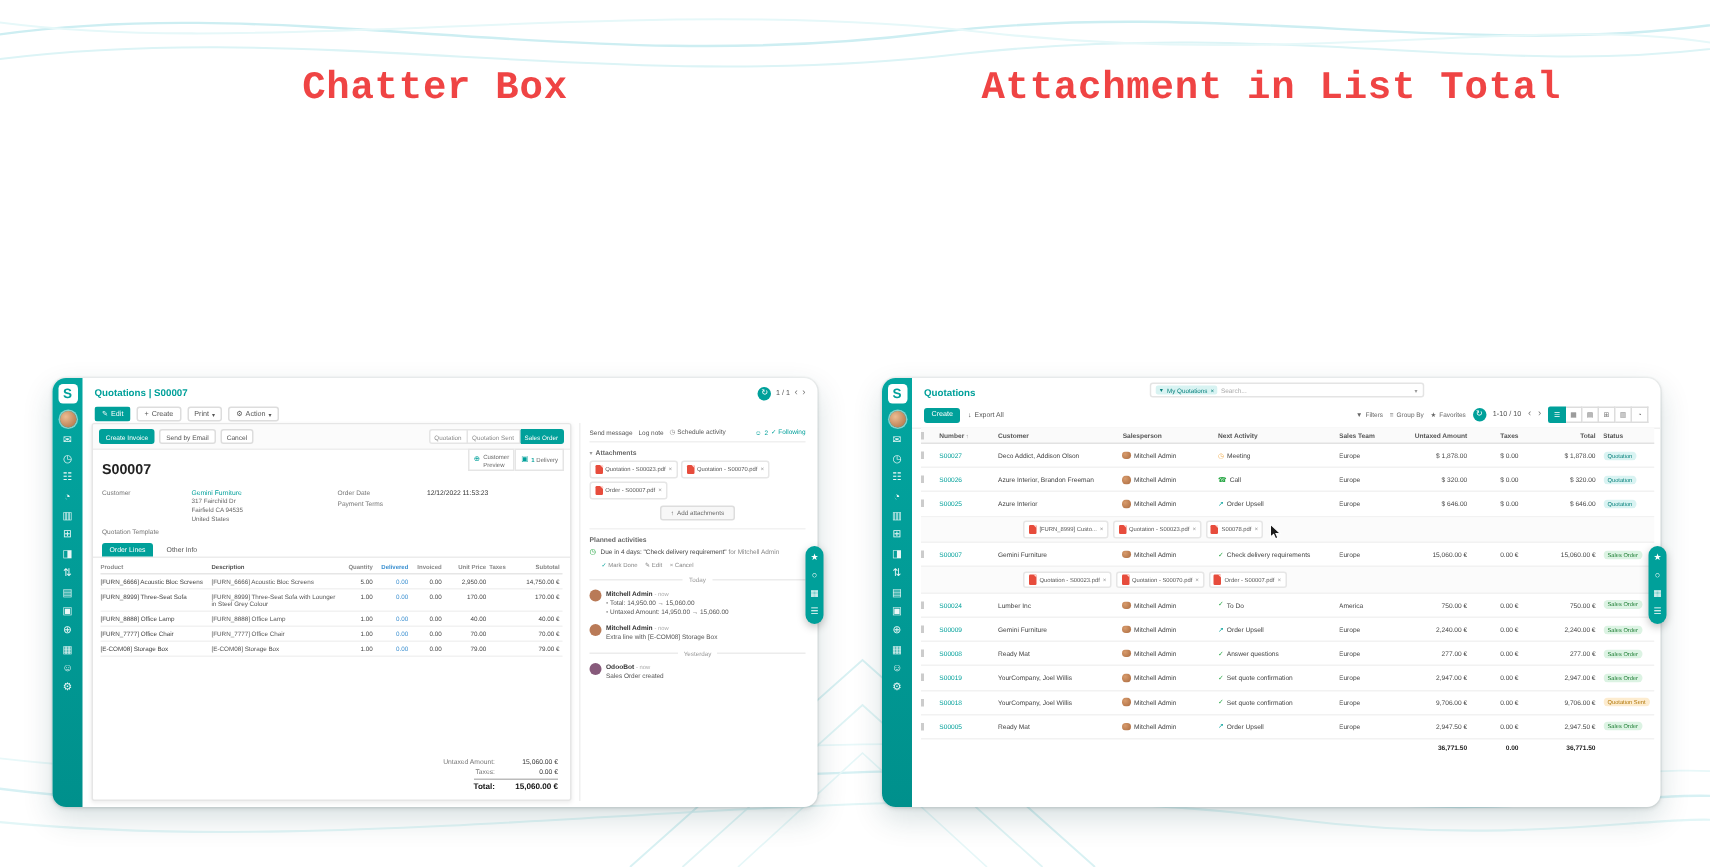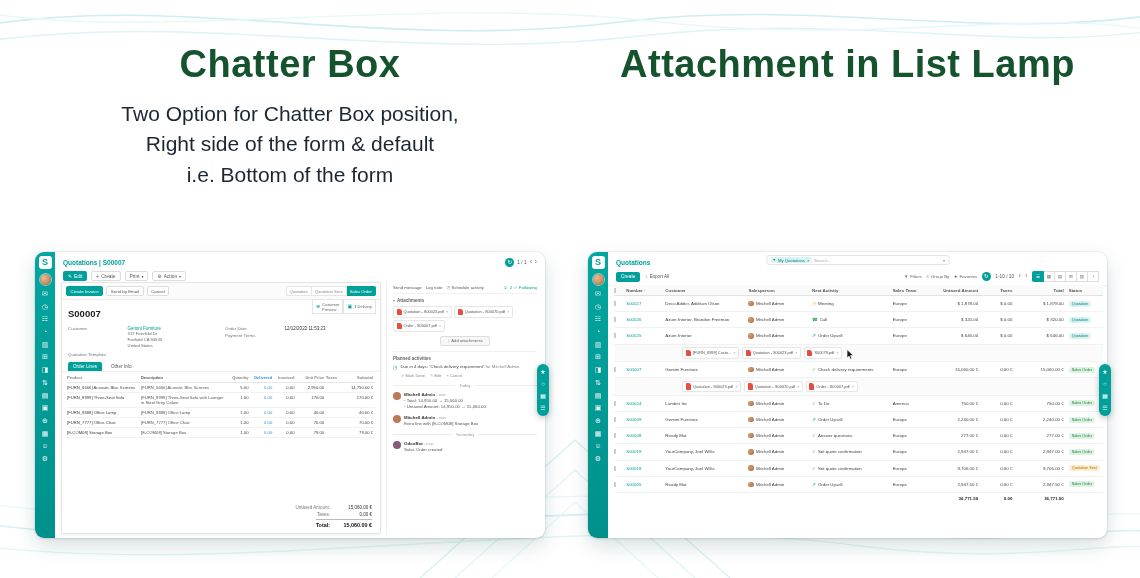--- a/index.html
+++ b/index.html
@@ -7,21 +7,21 @@
   body{width:1140px;height:578px;background:#fff;font-family:"Liberation Sans","DejaVu Sans",sans-serif;}
   .canvas{position:relative;width:1140px;height:578px;overflow:hidden;background:#ffffff;}
   .bg{position:absolute;left:0;pointer-events:none;}
   .bg.top{top:0;}
   .bg.bot{bottom:0;}
 
   
   .hero{position:absolute;text-align:center;}
   #hero-left{left:35px;width:510px;top:44px;}
   #hero-right{left:580px;width:535px;top:44px;}
-  .hero-title{font-size:38px;font-weight:bold;color:#14532d;line-height:1.1;letter-spacing:.5px;}
+  .hero-title{font-size:26px;font-weight:bold;color:#ef4444;line-height:1.1;letter-spacing:.5px;font-family:Liberation Mono, monospace;}
   .hero-desc{margin-top:13px;font-size:21px;line-height:1.45;color:#1b2733;white-space:pre-line;}
 
   
   .screen{position:absolute;top:252px;height:286px;background:#fff;border-radius:9px;
           box-shadow:0 8px 20px rgba(8,60,70,.16),0 1px 3px rgba(0,0,0,.10),0 0 0 1px rgba(0,40,50,.04);}
   #screen-form{left:35px;width:510px;}
   #screen-list{left:588px;width:519px;}
 
   .app-sidebar{position:absolute;top:0;left:0;bottom:0;width:20px;border-radius:9px 0 0 9px;
                background:linear-gradient(180deg,#03a6a0 0%,#00908c 100%);display:flex;flex-direction:column;
@@ -179,27 +179,24 @@
     <path d="M-20,95 C240,135 560,55 840,100 C1000,124 1100,96 1160,104" fill="none" stroke="#d7f1f4" stroke-width="1.6"></path>
     <path d="M-20,118 C260,150 580,80 860,118 C1020,138 1110,112 1160,120" fill="none" stroke="#e2f6f7" stroke-width="1.4"></path>
     <path d="M-20,75 C220,110 540,40 820,82 C990,106 1100,78 1160,88" fill="none" stroke="#e8f8f9" stroke-width="1.2"></path>
     <path d="M420,150 L575,12 L730,150" fill="none" stroke="#d8f1f3" stroke-width="1.3"></path>
     <path d="M455,150 L575,42 L695,150" fill="none" stroke="#dff4f5" stroke-width="1.2"></path>
     <path d="M492,150 L575,74 L658,150" fill="none" stroke="#e6f7f8" stroke-width="1.1"></path>
   </svg>
 
   <div class="hero" id="hero-left">
     <div class="hero-title">Chatter Box</div>
-    <div class="hero-desc">Two Option for Chatter Box position,
-Right side of the form &amp; default
-i.e. Bottom of the form</div>
   </div>
 
   <div class="hero" id="hero-right">
-    <div class="hero-title">Attachment in List Lamp</div>
+    <div class="hero-title">Attachment in List Total</div>
   </div>
 
   <div class="screen" id="screen-form">
     <div class="app-sidebar">
       <div class="app-logo"><span>S</span></div>
       <div class="app-avatar"></div>
       <div class="app-sidebar" style="position: static; width: auto; background: none; padding: 0px; border-radius: 0px; display: flex; flex-direction: column; align-items: center; gap: 5px;">
           <span class="sicon">✉</span>
           <span class="sicon">◷</span>
           <span class="sicon">☷</span>

